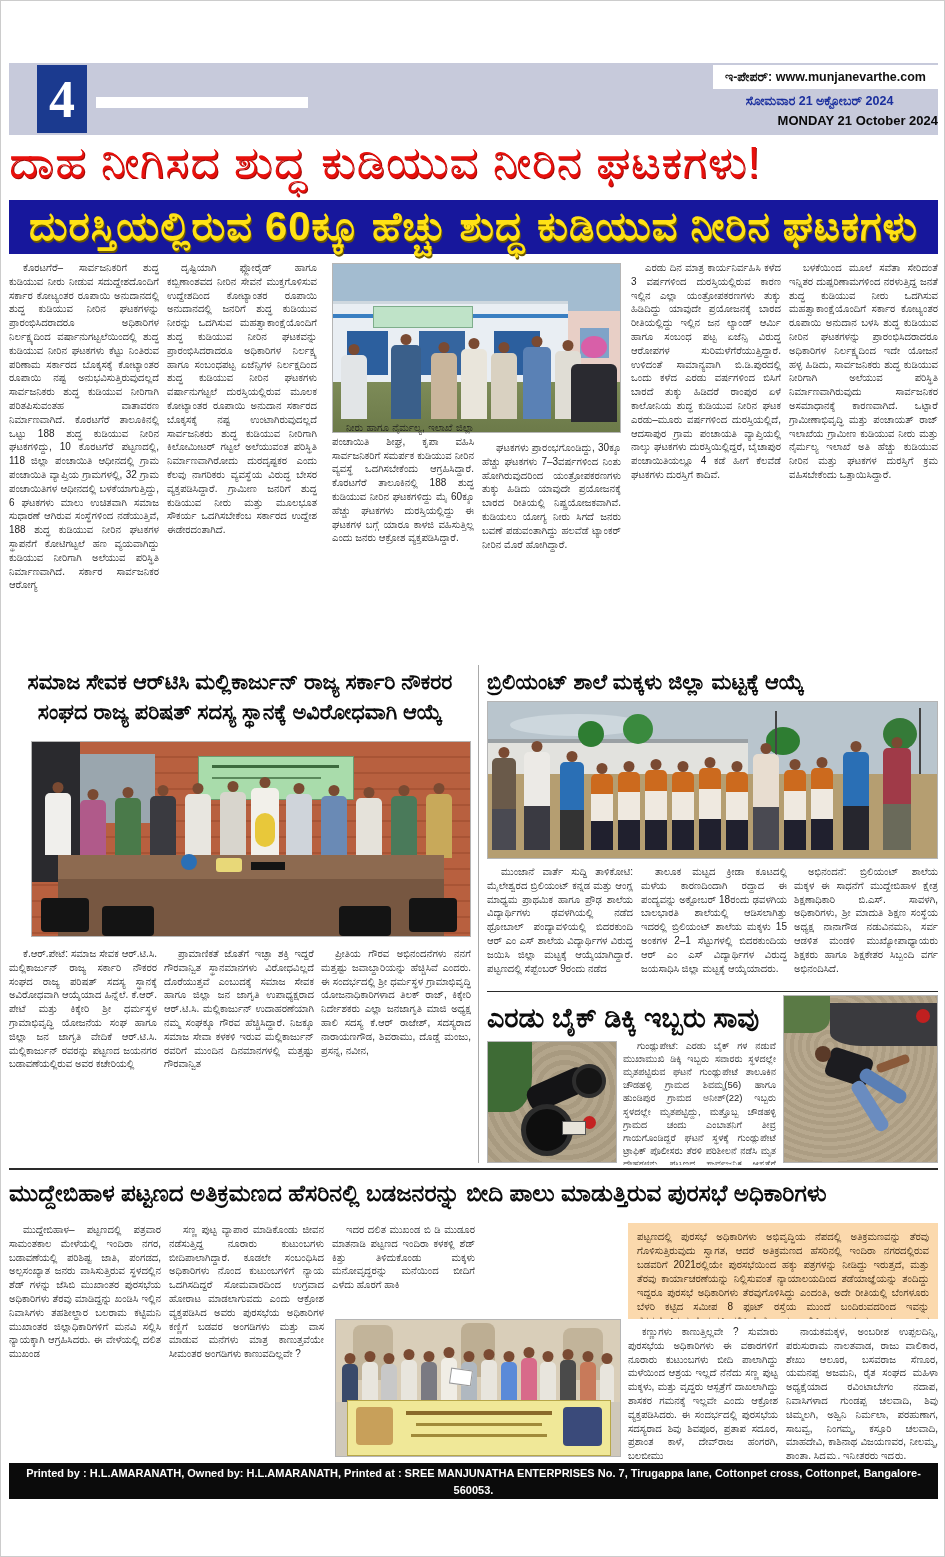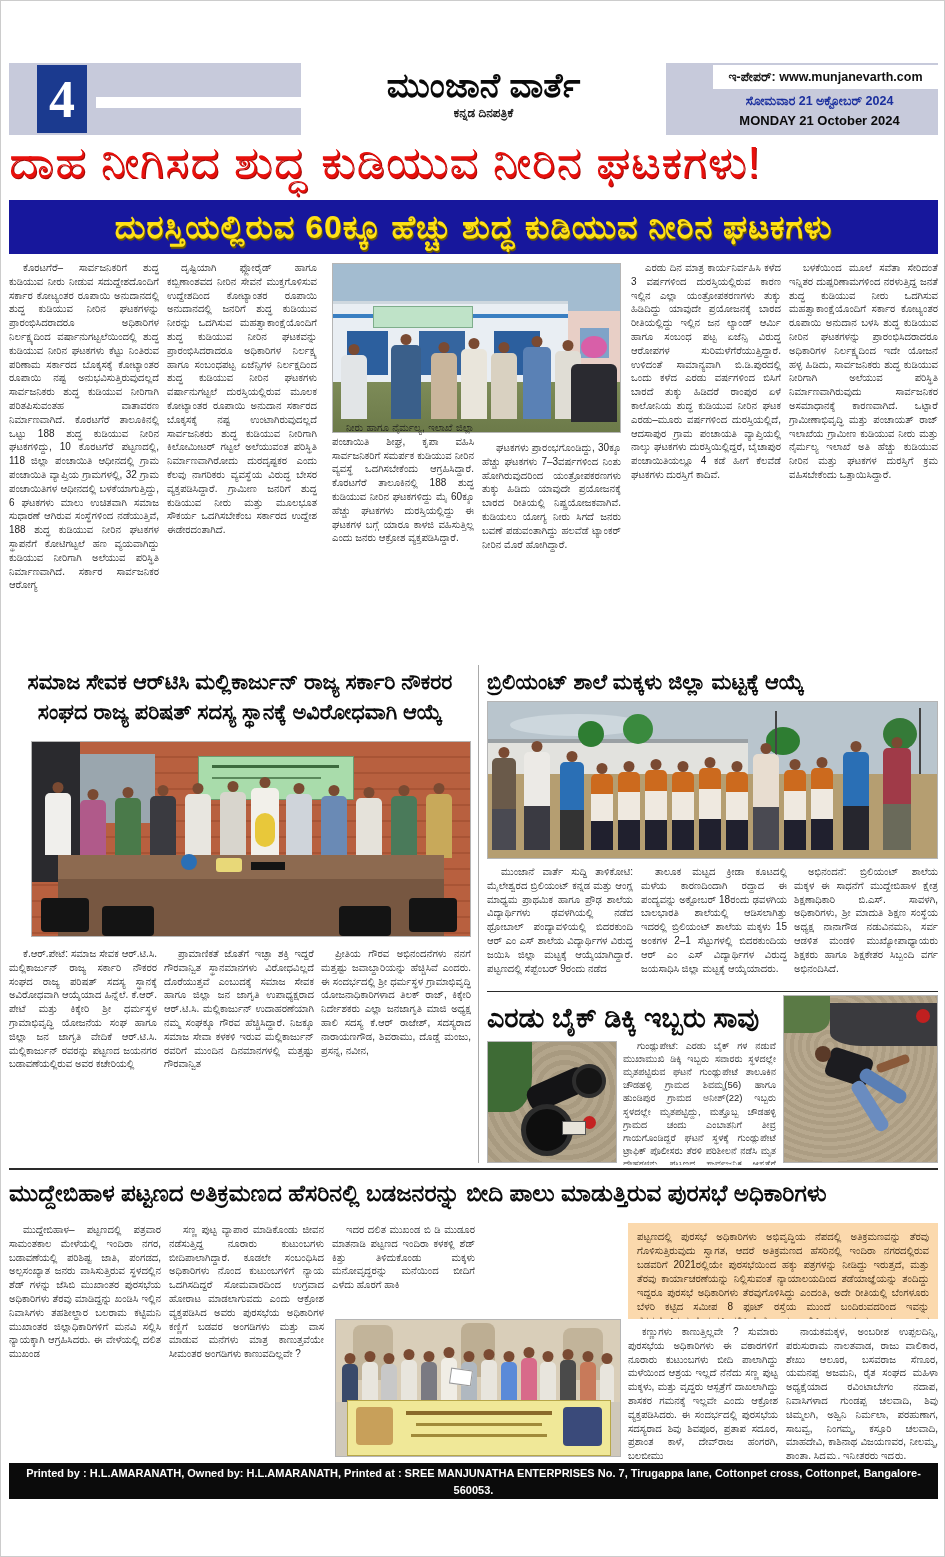--- a/index.html
+++ b/index.html
@@ -11,27 +11,27 @@
   .band-gap{position:absolute;left:95px;top:96px;width:212px;height:11px;background:#ffffff;}
   .numbox{position:absolute;left:36px;top:64px;width:50px;height:68px;background:#1b3a8f;
           display:flex;align-items:center;justify-content:center;color:#ffffff;font-size:52px;
           font-weight:800;font-family:"Liberation Serif","DejaVu Serif",serif;}
   .masthead{position:absolute;left:300px;top:62px;width:365px;height:72px;background:#ffffff;text-align:center;}
   .mast-title{margin-top:4px;font-size:34px;font-weight:800;color:#0a0a0a;letter-spacing:0px;line-height:1.1;}
   .mast-sub{margin-top:2px;font-size:12px;font-weight:700;color:#1a1a1a;}
   .ep-box{position:absolute;left:712px;top:64px;width:225px;height:24px;background:#ffffff;
           display:flex;align-items:center;justify-content:center;font-size:12.5px;font-weight:700;color:#111;}
   .date-kn{position:absolute;left:700px;top:93px;width:237px;text-align:center;font-size:12.5px;font-weight:700;color:#1b2f9e;}
-  .date-en{position:absolute;left:700px;top:112px;width:237px;text-align:center;font-size:13px;font-weight:700;color:#0a0a0a;}
+  .date-en{position:absolute;left:700px;top:112px;width:237px;text-align:right;font-size:13px;font-weight:700;color:#0a0a0a;}
   
   .main-hl{position:absolute;left:8px;top:136px;width:929px;text-align:left;font-size:45px;font-weight:400;
            color:#e8100c;letter-spacing:1px;text-shadow:1px 1px 0 #9e0a08;line-height:1.15;}
   .sub-bar{position:absolute;left:8px;top:199px;width:929px;height:54px;background:#17179c;
            display:flex;align-items:center;justify-content:center;}
-  .sub-bar span{font-size:32px;font-weight:800;color:#ffe115;text-shadow:1px 2px 0 #6e5a00;letter-spacing:1px;}
+  .sub-bar span{font-size:40px;font-weight:800;color:#ffe115;text-shadow:1px 2px 0 #6e5a00;letter-spacing:1px;}
   
   .col{position:absolute;font-size:10px;line-height:1.38;text-align:justify;color:#1d1d1d;
        overflow:hidden;word-break:break-word;text-indent:14px;}
   .hl2{position:absolute;font-weight:800;color:#0c0c0c;line-height:1.45;}
   
   .strip{position:absolute;left:8px;top:634px;width:929px;height:25px;background:#1b3a8f;
          display:flex;align-items:center;}
   .strip .line{flex:1;height:2px;background:#ffffff;margin:0 12px;}
   .strip .txt{color:#ffffff;font-size:13px;font-weight:700;}
   .vdiv{position:absolute;left:477px;top:664px;width:1px;height:498px;background:#a9a9a9;}
@@ -50,25 +50,21 @@
           color:#ffffff;text-align:center;font-size:11px;font-weight:700;line-height:1.55;padding-top:2px;box-sizing:border-box;}
 </style>
 </head>
 <body>
 
 <div class="page">
 
   <div class="band"></div>
   <div class="band-gap"></div>
   <div class="numbox">4</div>
-  <div class="masthead">
-    <div class="mast-title">ಮುಂಜಾನೆ ವಾರ್ತೆ</div>
-    <div class="mast-sub">ಕನ್ನಡ ದಿನಪತ್ರಿಕೆ</div>
-  </div>
-  <div class="ep-box">ಇ-ಪೇಪರ್: www.munjanevarth.com</div>
+  <div class="ep-box">ಇ-ಪೇಪರ್: www.munjanevarthe.com</div>
   <div class="date-kn">ಸೋಮವಾರ 21 ಅಕ್ಟೋಬರ್ 2024</div>
   <div class="date-en">MONDAY 21 October 2024</div>
 
   <div class="main-hl">ದಾಹ ನೀಗಿಸದ ಶುದ್ಧ ಕುಡಿಯುವ ನೀರಿನ ಘಟಕಗಳು!</div>
   <div class="sub-bar">
     <span>ದುರಸ್ತಿಯಲ್ಲಿರುವ 60ಕ್ಕೂ ಹೆಚ್ಚು ಶುದ್ಧ ಕುಡಿಯುವ ನೀರಿನ ಘಟಕಗಳು</span>
   </div>
 
   <div class="col" style="left:8px;top:260px;width:150px;height:370px;">ಕೊರಟಗೆರೆ– ಸಾರ್ವಜನಿಕರಿಗೆ ಶುದ್ಧ ಕುಡಿಯುವ ನೀರು ನೀಡುವ ಸದುದ್ದೇಶದೊಂದಿಗೆ ಸರ್ಕಾರ ಕೋಟ್ಯಂತರ ರೂಪಾಯಿ ಅನುದಾನದಲ್ಲಿ ಶುದ್ಧ ಕುಡಿಯುವ ನೀರಿನ ಘಟಕಗಳನ್ನು ಪ್ರಾರಂಭಿಸಿದರಾದರೂ ಅಧಿಕಾರಿಗಳ ನಿರ್ಲಕ್ಷ್ಯದಿಂದ ವರ್ಷಾನುಗಟ್ಟಲೆಯಿಂದಲ್ಲಿ ಶುದ್ಧ ಕುಡಿಯುವ ನೀರಿನ ಘಟಕಗಳು ಕೆಟ್ಟು ನಿಂತಿರುವ ಪರಿಣಾಮ ಸರ್ಕಾರದ ಬೊಕ್ಕಸಕ್ಕೆ ಕೋಟ್ಯಾಂತರ ರೂಪಾಯಿ ನಷ್ಟ ಅನುಭವಿಸುತ್ತಿರುವುದಲ್ಲದೆ ಸಾರ್ವಜನಿಕರು ಶುದ್ಧ ಕುಡಿಯುವ ನೀರಿಗಾಗಿ ಪರಿತಪಿಸುವಂತಹ ವಾತಾವರಣ ನಿರ್ಮಾಣವಾಗಿದೆ. ಕೊರಟಗೆರೆ ತಾಲೂಕಿನಲ್ಲಿ ಒಟ್ಟು 188 ಶುದ್ಧ ಕುಡಿಯುವ ನೀರಿನ ಘಟಕಗಳಿದ್ದು, 10 ಕೊರಟಗೆರೆ ಪಟ್ಟಣದಲ್ಲಿ, 118 ಜಿಲ್ಲಾ ಪಂಚಾಯಿತಿ ಆಧೀನದಲ್ಲಿ ಗ್ರಾಮ ಪಂಚಾಯಿತಿ ವ್ಯಾಪ್ತಿಯ ಗ್ರಾಮಗಳಲ್ಲಿ, 32 ಗ್ರಾಮ ಪಂಚಾಯಿತಿಗಳ ಆಧೀನದಲ್ಲಿ ಬಳಕೆಯಾಗುತ್ತಿದ್ದು, 6 ಘಟಕಗಳು ಮಾಲು ಉಚಿತವಾಗಿ ಸಮಾಜ ಸುಧಾರಣೆ ಆಗಿರುವ ಸಂಸ್ಥೆಗಳಿಂದ ನಡೆಯುತ್ತಿವೆ, 188 ಶುದ್ಧ ಕುಡಿಯುವ ನೀರಿನ ಘಟಕಗಳ ಸ್ಥಾಪನೆಗೆ ಕೋಟಿಗಟ್ಟಲೆ ಹಣ ವ್ಯಯವಾಗಿದ್ದು ಕುಡಿಯುವ ನೀರಿಗಾಗಿ ಅಲೆಯುವ ಪರಿಸ್ಥಿತಿ ನಿರ್ಮಾಣವಾಗಿದೆ. ಸರ್ಕಾರ ಸಾರ್ವಜನಿಕರ ಆರೋಗ್ಯ</div>
   <div class="col" style="left:166px;top:260px;width:150px;height:370px;">ದೃಷ್ಟಿಯಾಗಿ ಫ್ಲೋರೈಡ್ ಹಾಗೂ ಕಬ್ಬಿಣಾಂಶವದ ನೀರಿನ ಸೇವನೆ ಮುಕ್ತಗೊಳಿಸುವ ಉದ್ದೇಶದಿಂದ ಕೋಟ್ಯಾಂತರ ರೂಪಾಯಿ ಅನುದಾನದಲ್ಲಿ ಜನರಿಗೆ ಶುದ್ಧ ಕುಡಿಯುವ ನೀರನ್ನು ಒದಗಿಸುವ ಮಹತ್ವಾಕಾಂಕ್ಷೆಯೊಂದಿಗೆ ಶುದ್ಧ ಕುಡಿಯುವ ನೀರಿನ ಘಟಕವನ್ನು ಪ್ರಾರಂಭಿಸಿದರಾದರೂ ಅಧಿಕಾರಿಗಳ ನಿರ್ಲಕ್ಷ್ಯ ಹಾಗೂ ಸಂಬಂಧಪಟ್ಟ ಏಜೆನ್ಸಿಗಳ ನಿರ್ಲಕ್ಷದಿಂದ ಶುದ್ಧ ಕುಡಿಯುವ ನೀರಿನ ಘಟಕಗಳು ವರ್ಷಾನುಗಟ್ಟಲೆ ದುರಸ್ತಿಯಲ್ಲಿರುವ ಮೂಲಕ ಕೋಟ್ಯಾಂತರ ರೂಪಾಯಿ ಅನುದಾನ ಸರ್ಕಾರದ ಬೊಕ್ಕಸಕ್ಕೆ ನಷ್ಟ ಉಂಟಾಗಿರುವುದಲ್ಲದೆ ಸಾರ್ವಜನಿಕರು ಶುದ್ಧ ಕುಡಿಯುವ ನೀರಿಗಾಗಿ ಕಿಲೋಮೀಟರ್ ಗಟ್ಟಲೆ ಅಲೆಯುವಂತ ಪರಿಸ್ಥಿತಿ ನಿರ್ಮಾಣವಾಗಿರೋದು ದುರದೃಷ್ಟಕರ ಎಂದು ಕೆಲವು ನಾಗರಿಕರು ವ್ಯವಸ್ಥೆಯ ವಿರುದ್ಧ ಬೇಸರ ವ್ಯಕ್ತಪಡಿಸಿದ್ದಾರೆ. ಗ್ರಾಮೀಣ ಜನರಿಗೆ ಶುದ್ಧ ಕುಡಿಯುವ ನೀರು ಮತ್ತು ಮೂಲಭೂತ ಸೌಕರ್ಯ ಒದಗಿಸಬೇಕೆಂಬ ಸರ್ಕಾರದ ಉದ್ದೇಶ ಈಡೇರದಂತಾಗಿದೆ.</div>

